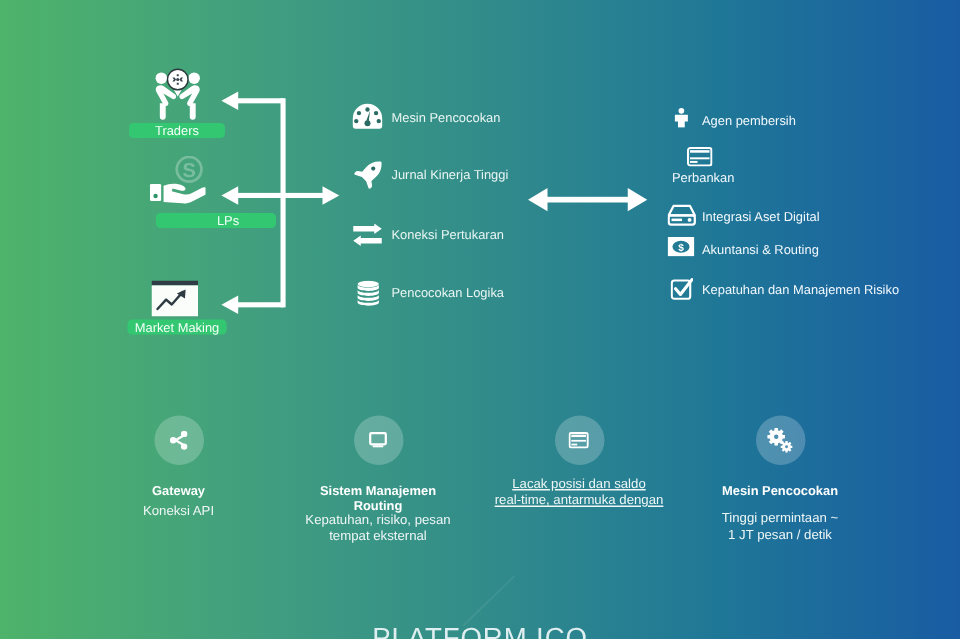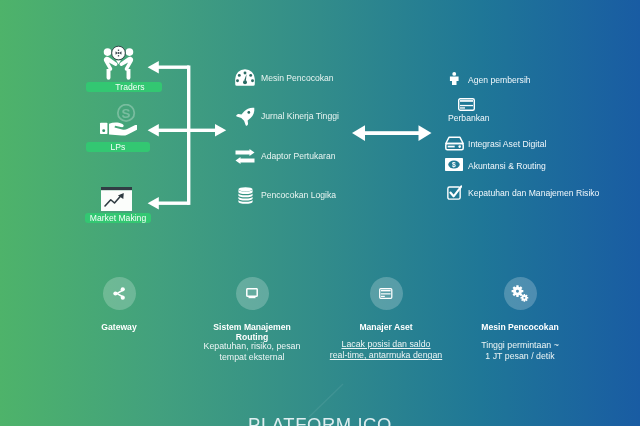--- a/index.html
+++ b/index.html
@@ -66,33 +66,33 @@
   <circle cx="17" cy="8.6" r="7.5" fill="#ffffff" stroke="#2d3a40" stroke-width="1.0"></circle>
   <g fill="#39454f" transform="translate(17 8.6) scale(0.145)">
     <path d="M-27 -10 h11 l7.5 10 -7.5 10 h-11 l7.5 -10 z"></path>
     <path d="M27 -10 h-11 l-7.5 10 7.5 10 h11 l-7.5 -10 z"></path>
     <circle cx="0" cy="0" r="8"></circle>
     <path d="M-5 -26 h10 v10 h-10 z"></path>
     <path d="M-5 16 h10 v10 h-10 z"></path>
   </g>
 </svg>
     </div>
-<div class="abs badge" style="left:86px;top:81.5px;width:64px;padding-left:12px;padding-right:0;text-align:center;"><span>Traders</span></div>
+<div class="abs badge" style="left:86px;top:81.5px;width:64px;padding-left:0;padding-right:0;text-align:center;"><span>Traders</span></div>
 <div class="abs" style="left:98.5px;top:104px;">
       <svg width="38" height="32.3" viewBox="0 0 47 40">
   <circle cx="33.5" cy="11.0" r="10.2" fill="none" stroke="#ffffff" stroke-opacity="0.28" stroke-width="2.2"></circle>
   <text x="33.5" y="17.2" font-family="Liberation Sans, sans-serif" font-size="16.5" text-anchor="middle" fill="#ffffff" fill-opacity="0.28" font-weight="bold">S</text>
   <g fill="#ffffff">
     <rect x="1.2" y="23.2" width="9.2" height="14.0" rx="1.0"></rect>
     <circle cx="5.8" cy="33.0" r="1.8" fill="#2f9368"></circle>
     <path d="M12.4 24.6 c5.2-2.3 11.4-2.2 15.9-0.1 1.9 0.9 2.5 2.1 2.1 3.1-0.4 1.0-1.7 1.4-3.3 1.0l-7.3-1.7 -0.6 2.3 9.3 2.3c2.4 0.6 4.9 0.3 7.0-0.8l8.7-4.4c1.8-0.9 3.9-0.4 4.7 1.2 0.8 1.6 0.1 3.5-1.6 4.3l-11.7 5.9c-2.4 1.2-5.0 1.6-7.6 1.4l-15.6-1.2z"></path>
   </g>
 </svg>
     </div>
-<div class="abs badge" style="left:86px;top:141.5px;width:64px;padding-left:0;padding-right:0;text-align:center;"><span>LPs</span></div>
+<div class="abs badge" style="left:104px;top:141.5px;width:64px;padding-left:16px;padding-right:0;text-align:center;"><span>LPs</span></div>
 <div class="abs" style="left:101px;top:187px;">
       <svg width="31" height="24" viewBox="0 0 62 48">
   <rect x="0" y="0" width="62" height="6.5" fill="#313d44"></rect>
   <rect x="0" y="6.5" width="62" height="41.5" fill="#fbfdfb"></rect>
   <path d="M8 38 L19.5 25.5 L27 32 L41.5 15.5" fill="none" stroke="#2f3b42" stroke-width="3.2" stroke-linejoin="round" stroke-linecap="round"></path>
   <path d="M45.5 12.0 L44.6 24.0 L33.8 17.2 Z" fill="#2f3b42"></path>
 </svg>
     </div>
 <div class="abs badge" style="left:85px;top:212.5px;width:66px;padding-left:0;padding-right:0;text-align:center;"><span>Market Making</span></div>
 <div class="mrow" style="top:67px;height:22px;">
@@ -123,21 +123,21 @@
       </span>
   <span class="mlabel">Jurnal Kinerja Tinggi</span>
 </div>
 <div class="mrow" style="top:145px;height:22px;">
   <span class="mi">
         <svg width="20" height="15" viewBox="0 0 40 30">
   <path d="M1.0 3.2 h28.0 v-3.2 l10.0 7.0 -10.0 7.0 v-3.2 h-28.0 z" fill="#ffffff"></path>
   <path d="M39.0 19.2 h-28.0 v-3.2 l-10.0 7.0 10.0 7.0 v-3.2 h28.0 z" fill="#ffffff"></path>
 </svg>
       </span>
-  <span class="mlabel">Adaptor Pertukaran</span>
+  <span class="mlabel">Koneksi Pertukaran</span>
 </div>
 <div class="mrow" style="top:184px;height:22px;">
   <span class="mi">
         <svg width="15" height="17" viewBox="0 0 30 34">
   <g fill="#ffffff">
     <ellipse cx="15" cy="4.6" rx="14.2" ry="4.2"></ellipse>
     <path d="M0.8 5.2v4.6c0 2.3 6.36 4.2 14.2 4.2s14.2-1.9 14.2-4.2V5.2c0 2.3-6.36 4.2-14.2 4.2S0.8 7.5.8 5.2z"></path>
     <path d="M0.8 12.3v4.1c0 2.3 6.36 4.2 14.2 4.2s14.2-1.9 14.2-4.2v-4.1c0 2.3-6.36 4.2-14.2 4.2S0.8 14.6.8 12.3z"></path>
     <path d="M0.8 18.9v4.1c0 2.3 6.36 4.2 14.2 4.2s14.2-1.9 14.2-4.2v-4.1c0 2.3-6.36 4.2-14.2 4.2S0.8 21.2.8 18.9z"></path>
     <path d="M0.8 25.5v3.9c0 2.3 6.36 4.2 14.2 4.2s14.2-1.9 14.2-4.2v-3.9c0 2.3-6.36 4.2-14.2 4.2S0.8 27.8.8 25.5z"></path>
@@ -211,20 +211,23 @@
     <path d="M10.2 14.0 L25.0 22.4 L23.0 25.8 L8.2 17.4 Z"></path>
     <circle cx="24.0" cy="5.6" r="5.2"></circle>
     <circle cx="24.0" cy="26.4" r="5.2"></circle>
     <circle cx="6.0" cy="16.0" r="5.2"></circle>
   </g>
 </svg>
       </span>
   <div class="btitle">
         <div class="bline">Gateway</div>
       </div>
+  <div class="bdesc" style="margin-top:3.0px;">
+        <div class="bline">Koneksi API</div>
+      </div>
 </div>
 <div class="bcell" style="left:177.0px;width:150px;">
   <span class="bcirc">
         <svg width="12" height="11" viewBox="0 0 24 22">
   <rect x="1.6" y="1.4" width="20.8" height="15.2" rx="1.8" fill="none" stroke="#ffffff" stroke-width="3.0"></rect>
   <rect x="5.0" y="17.8" width="14.0" height="2.6" fill="#ffffff"></rect>
 </svg>
       </span>
   <div class="btitle">
         <div class="bline">Sistem Manajemen</div>
@@ -237,23 +240,20 @@
 </div>
 <div class="bcell" style="left:306.0px;width:160px;">
   <span class="bcirc">
         <svg width="13.5" height="11" viewBox="0 0 34 28">
   <rect x="1.6" y="1.6" width="30.8" height="24.8" rx="2.6" fill="none" stroke="#ffffff" stroke-width="3.2"></rect>
   <rect x="4.6" y="4.6" width="24.8" height="4.0" fill="#ffffff"></rect>
   <rect x="4.6" y="13.4" width="24.8" height="3.0" fill="#ffffff"></rect>
   <rect x="4.6" y="19.8" width="10.0" height="3.0" fill="#ffffff"></rect>
 </svg>
       </span>
-  <div class="btitle">
-        <div class="bline">Manajer Aset</div>
-      </div>
   <div class="bdesc" style="margin-top:7.0px;text-decoration:underline;">
         <div class="bline">Lacak posisi dan saldo</div>
         <div class="bline">real-time, antarmuka dengan</div>
       </div>
 </div>
 <div class="bcell" style="left:445.0px;width:150px;">
   <span class="bcirc">
         <svg width="18" height="17" viewBox="0 0 38 37">
   <path d="M 26.25 10.96 L 26.25 16.04 L 22.97 16.01 L 21.97 18.42 L 24.31 20.72 L 20.72 24.31 L 18.42 21.97 L 16.01 22.97 L 16.04 26.25 L 10.96 26.25 L 10.99 22.97 L 8.58 21.97 L 6.28 24.31 L 2.69 20.72 L 5.03 18.42 L 4.03 16.01 L 0.75 16.04 L 0.75 10.96 L 4.03 10.99 L 5.03 8.58 L 2.69 6.28 L 6.28 2.69 L 8.58 5.03 L 10.99 4.03 L 10.96 0.75 L 16.04 0.75 L 16.01 4.03 L 18.42 5.03 L 20.72 2.69 L 24.31 6.28 L 21.97 8.58 L 22.97 10.99 Z M 16.70 13.50 A 3.2 3.2 0 1 0 10.30 13.50 A 3.2 3.2 0 1 0 16.70 13.50 Z" fill="#ffffff" fill-rule="evenodd"></path>
   <path d="M 36.93 26.32 L 36.93 29.68 L 34.69 29.64 L 34.03 31.21 L 35.65 32.78 L 33.28 35.15 L 31.71 33.53 L 30.14 34.19 L 30.18 36.43 L 26.82 36.43 L 26.86 34.19 L 25.29 33.53 L 23.72 35.15 L 21.35 32.78 L 22.97 31.21 L 22.31 29.64 L 20.07 29.68 L 20.07 26.32 L 22.31 26.36 L 22.97 24.79 L 21.35 23.22 L 23.72 20.85 L 25.29 22.47 L 26.86 21.81 L 26.82 19.57 L 30.18 19.57 L 30.14 21.81 L 31.71 22.47 L 33.28 20.85 L 35.65 23.22 L 34.03 24.79 L 34.69 26.36 Z M 30.60 28.00 A 2.1 2.1 0 1 0 26.40 28.00 A 2.1 2.1 0 1 0 30.60 28.00 Z" fill="#ffffff" fill-rule="evenodd"></path>

